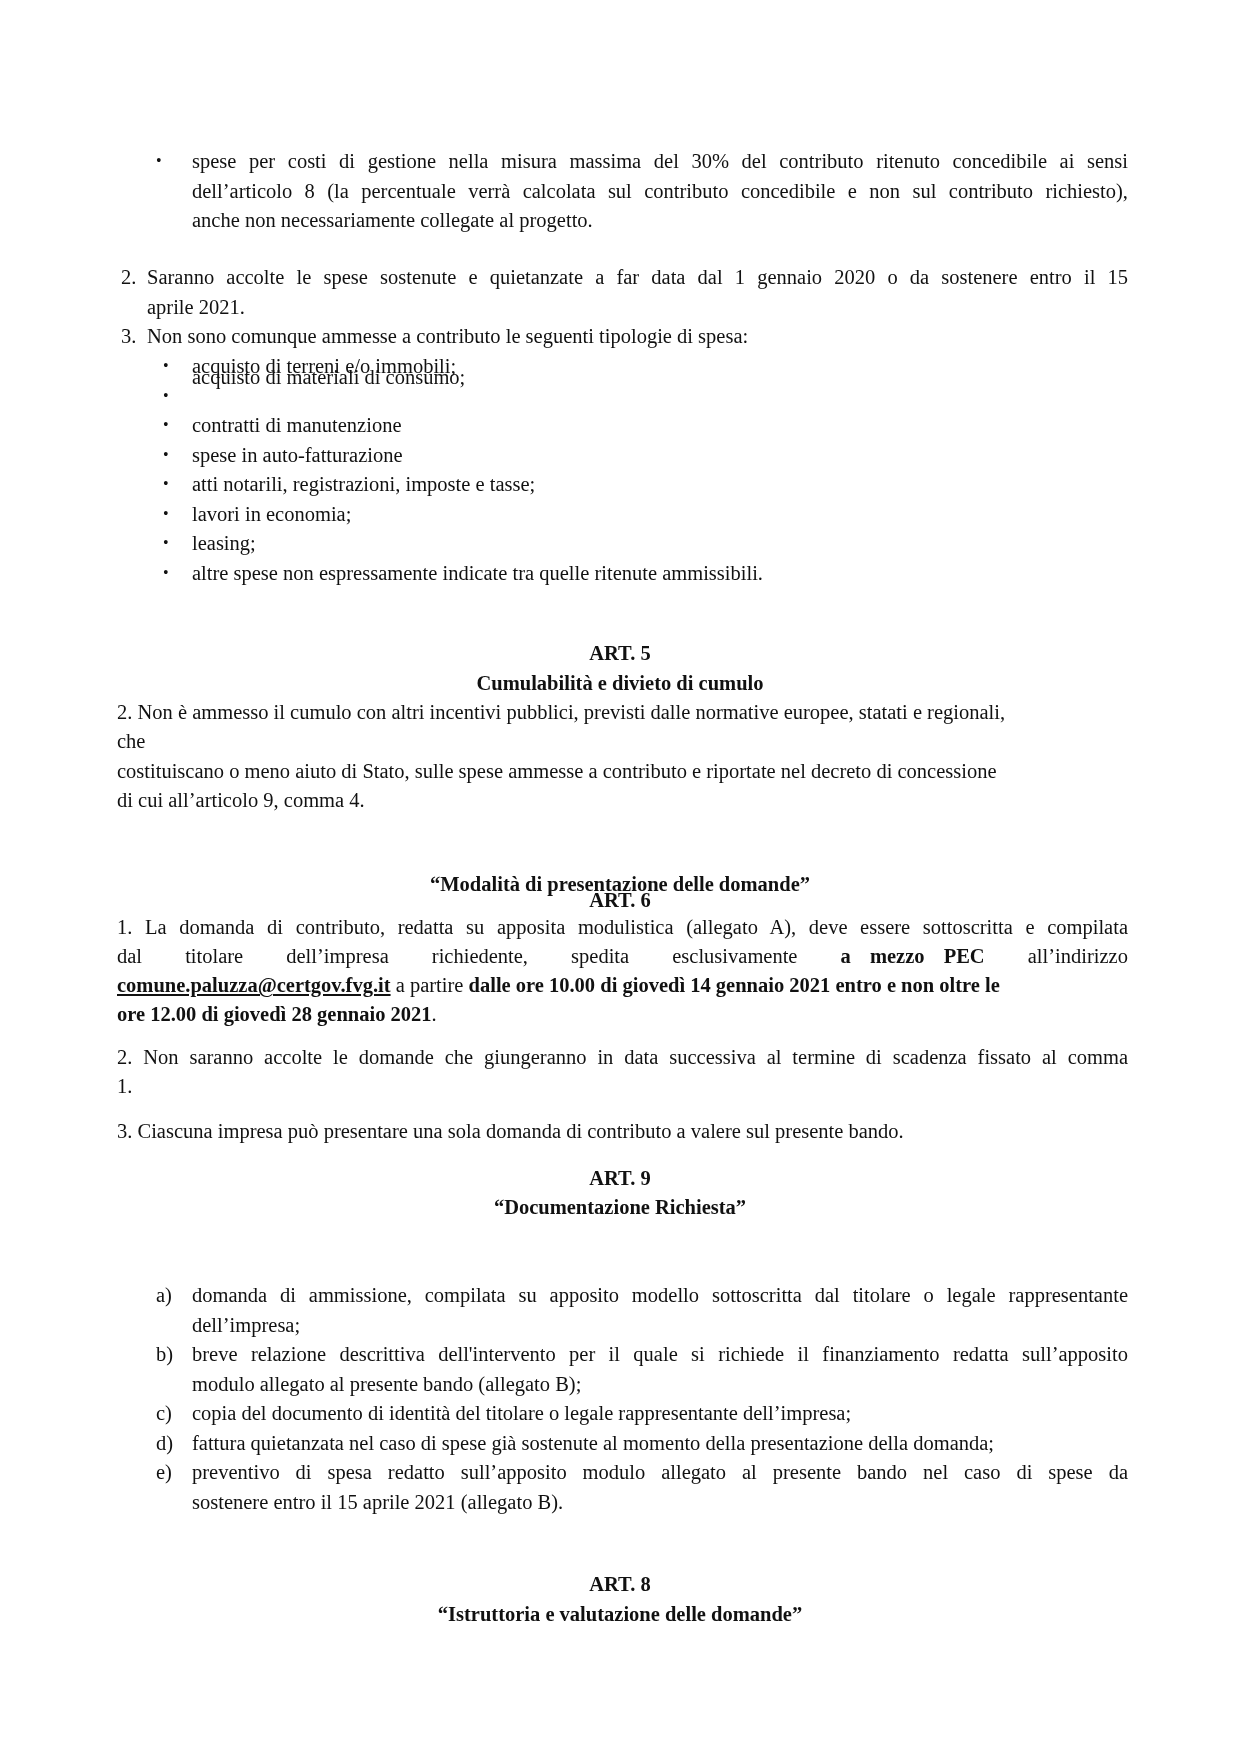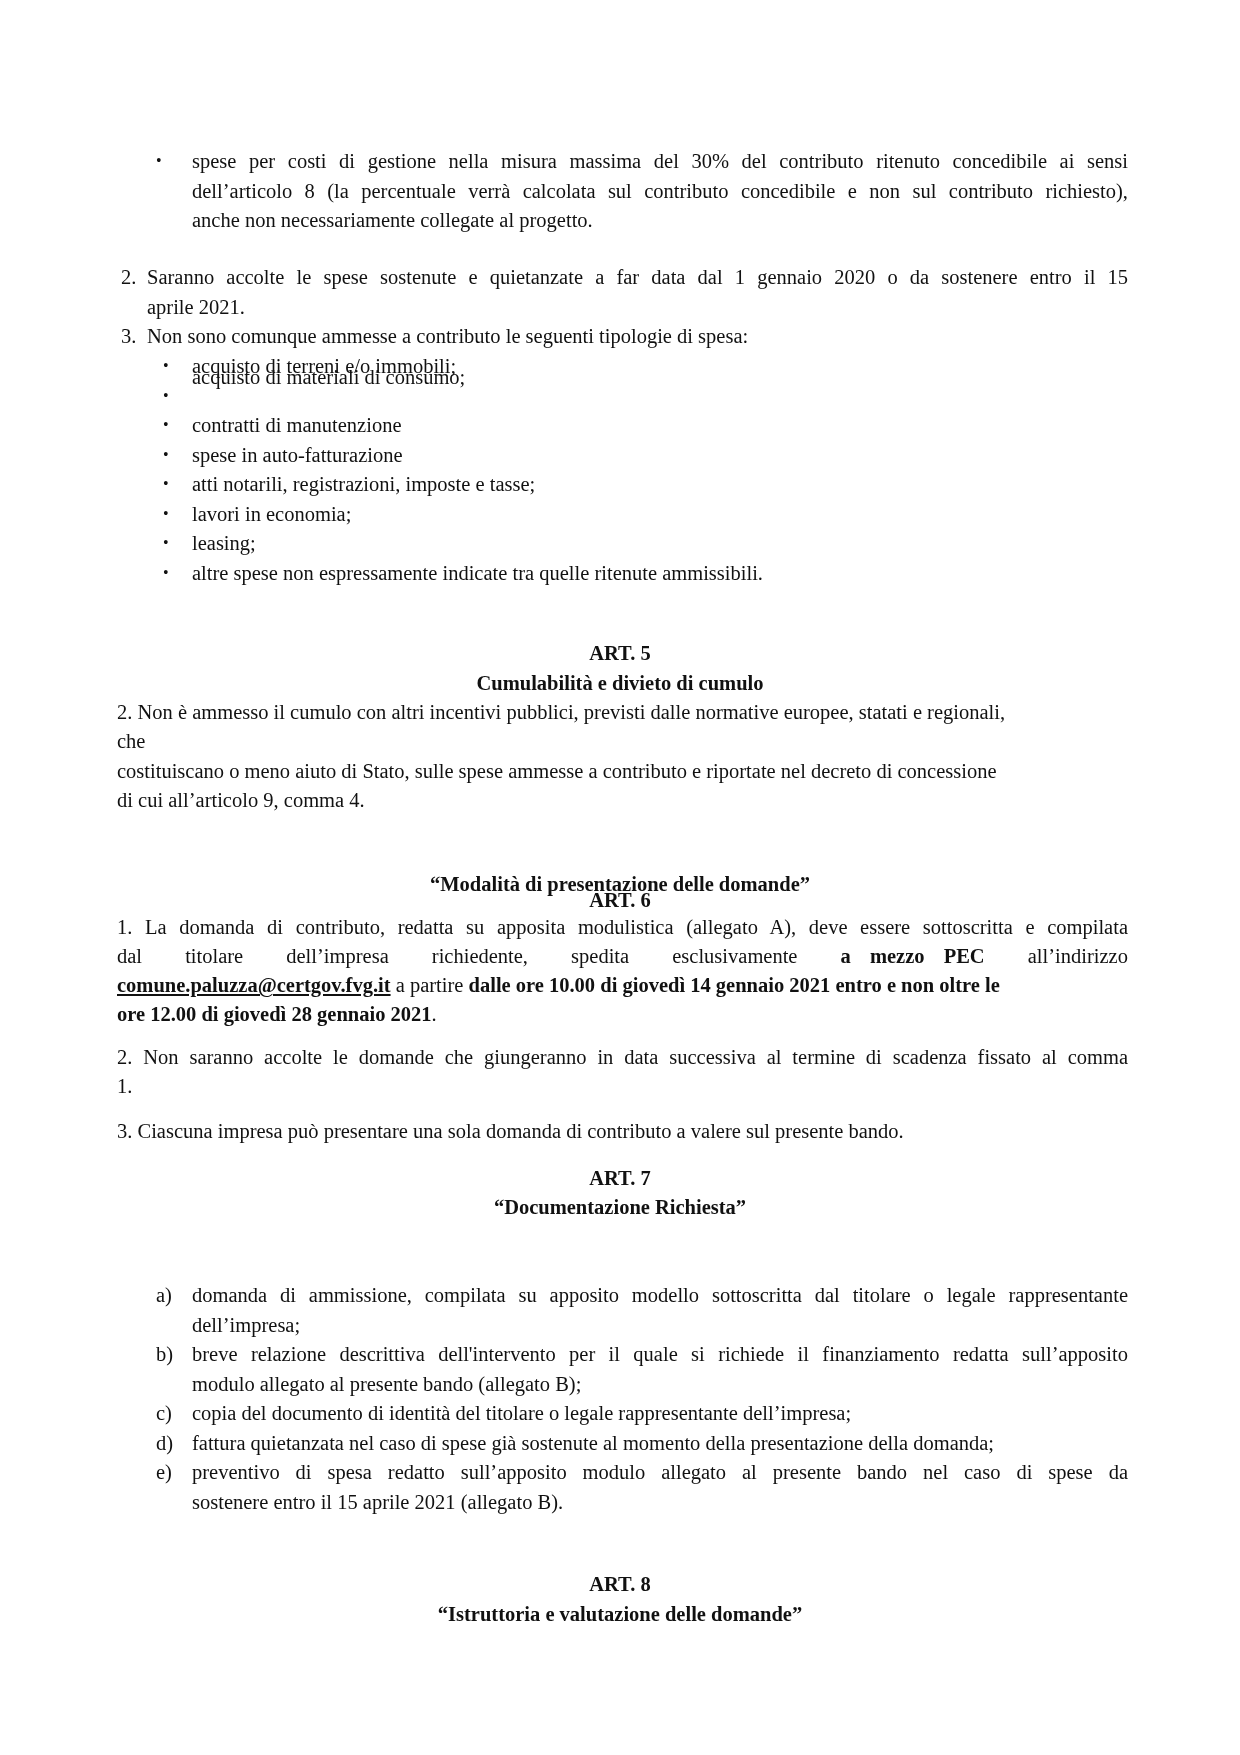--- a/index.html
+++ b/index.html
@@ -70,21 +70,21 @@
     <span class="b" style="word-spacing:14px;">a mezzo PEC</span>
     <span>all’indirizzo</span>
   </div>
   <div class="ln" style="left:117px; top:970px;"><span class="u">comune.paluzza@certgov.fvg.it</span><span style="white-space:pre;"> a partire </span><span class="b">dalle ore 10.00 di giovedì 14 gennaio 2021 entro e non oltre le</span></div>
   <div class="ln" style="left:117px; top:999px;"><span class="b">ore 12.00 di giovedì 28 gennaio 2021</span><span>.</span></div>
 
   <div class="ln just" style="left:117px; top:1042px; width:1011px;">2. Non saranno accolte le domande che giungeranno in data successiva al termine di scadenza fissato al comma</div>
   <div class="ln" style="left:117px; top:1071px;">1.</div>
   <div class="ln" style="left:117px; top:1116px;">3. Ciascuna impresa può presentare una sola domanda di contributo a valere sul presente bando.</div>
 
-  <div class="ln center" style="top:1163px;">ART. 7</div>
+  <div class="ln center" style="top:1163px;">ART. 9</div>
   <div class="ln center" style="top:1192px;">“Documentazione Richiesta”</div>
 
   <div id="art7-list">
       <div class="ln" style="left: 156px; top: 1280px;">a)</div>
       <div class="ln just" style="left: 192px; top: 1280px; width: 936px;">domanda di ammissione, compilata su apposito modello sottoscritta dal titolare o legale rappresentante</div>
       <div class="ln" style="left: 192px; top: 1309.5px;">dell’impresa;</div>
       <div class="ln" style="left: 156px; top: 1339px;">b)</div>
       <div class="ln just" style="left: 192px; top: 1339px; width: 936px;">breve relazione descrittiva dell'intervento per il quale si richiede il finanziamento redatta sull’apposito</div>
       <div class="ln" style="left: 192px; top: 1368.5px;">modulo allegato al presente bando (allegato B);</div>
       <div class="ln" style="left: 156px; top: 1398px;">c)</div>

